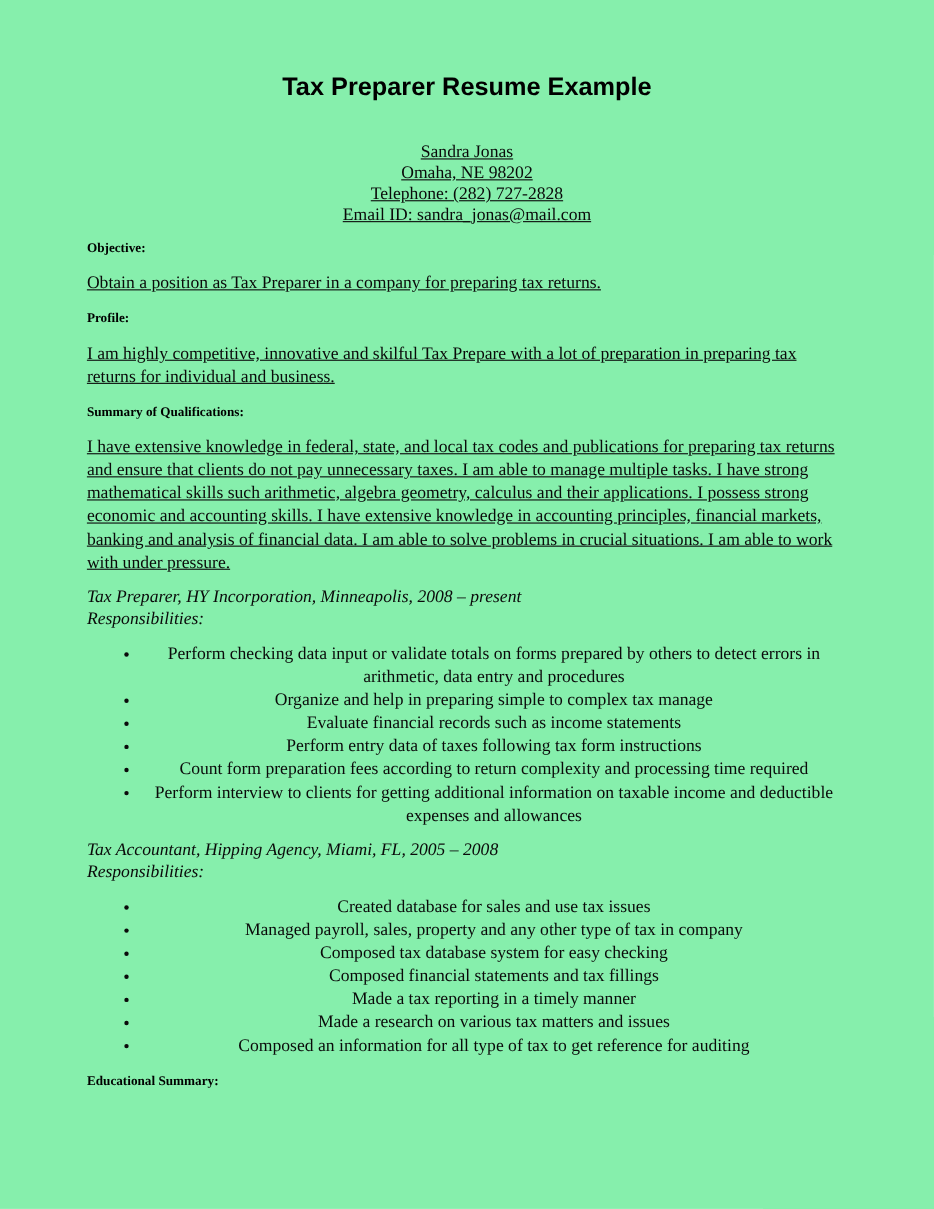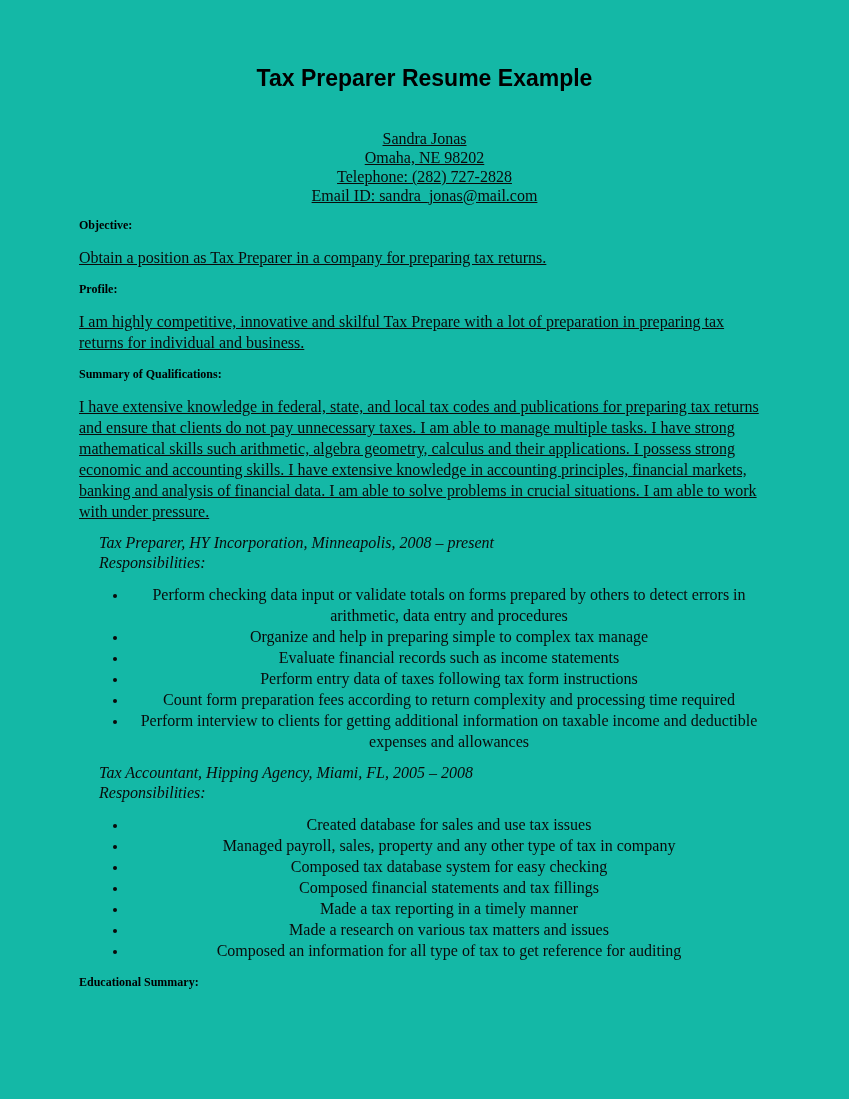--- a/index.html
+++ b/index.html
@@ -5,21 +5,21 @@
   html, body {
     margin: 0;
     padding: 0;
     background: #ffffff;
   }
   .page {
     position: relative;
     width: 849px;
     height: 1099px;
     margin: 0 auto;
-    background: #14b8a6;
+    background: #86efac;
     color: #0a0a0a;
     font-family: "Liberation Serif", serif;
     font-size: 16px;
     line-height: 21px;
     box-sizing: border-box;
     padding: 0 79px;
     overflow: hidden;
   }
   .doc-title {
     font-family: "Liberation Sans", sans-serif;
@@ -52,21 +52,20 @@
   p.body-text {
     margin: 11px 0;
     text-decoration: underline;
   }
   .job-block {
     font-style: italic;
     margin: 11px 0;
   }
   .job-block div {
     line-height: 20px;
-    margin-left: 20px;
   }
   ul.bullets {
     margin: 10px 0 11px 0;
     padding-left: 49px;
     list-style: disc outside;
     text-align: center;
   }
   ul.bullets li {
     margin: 0;
     padding-left: 0;

